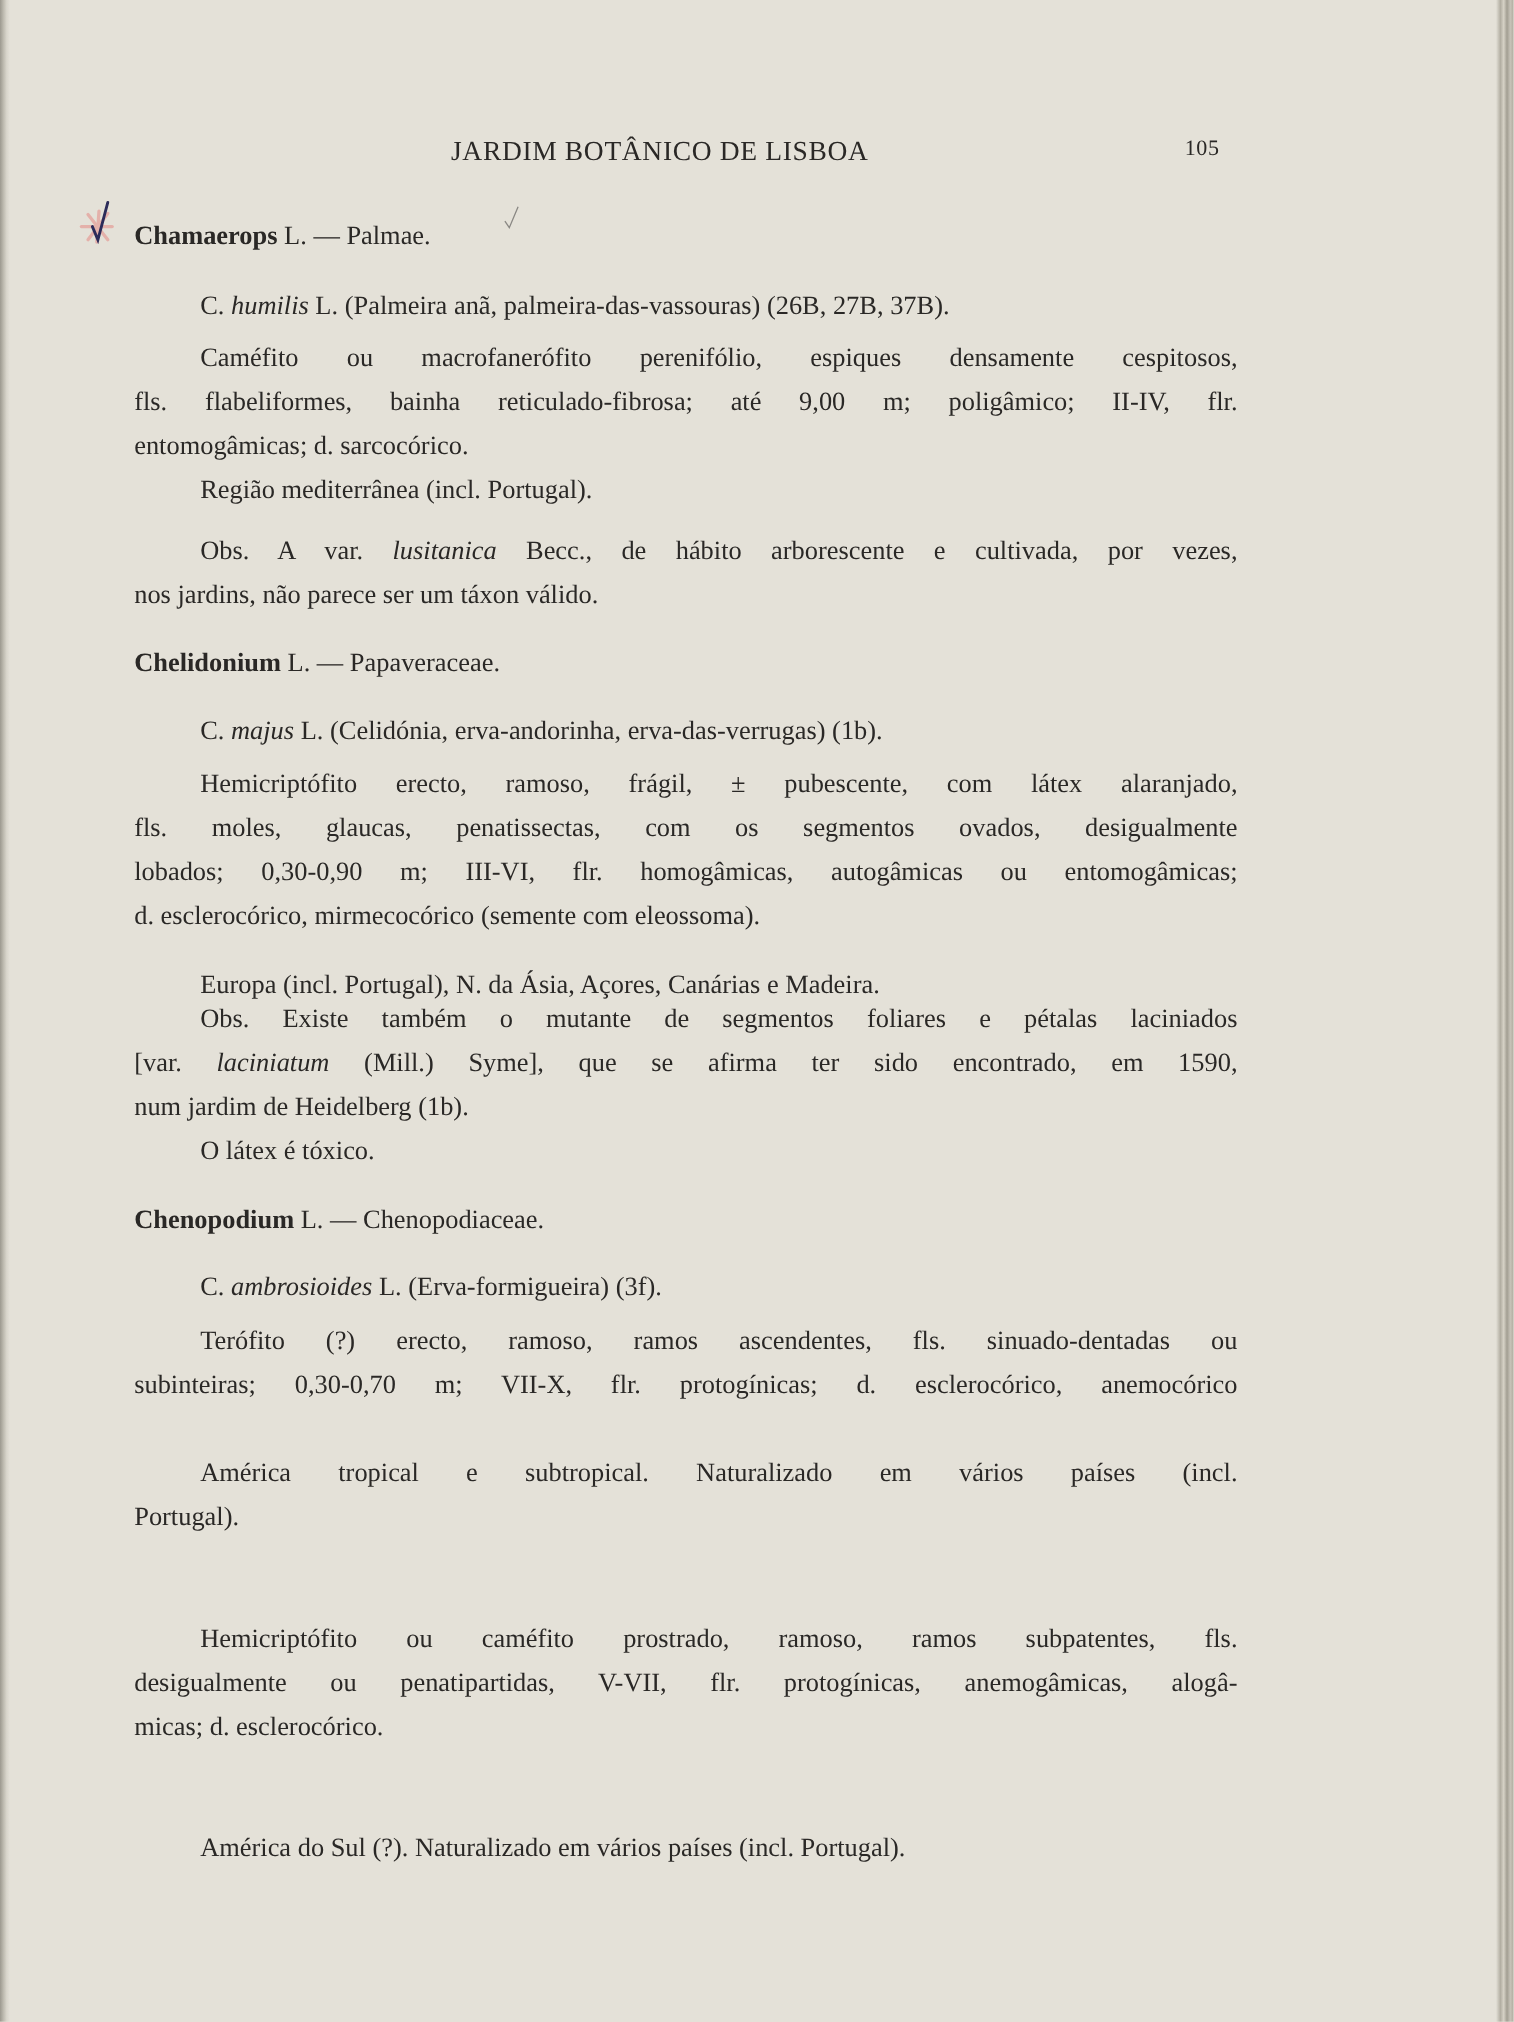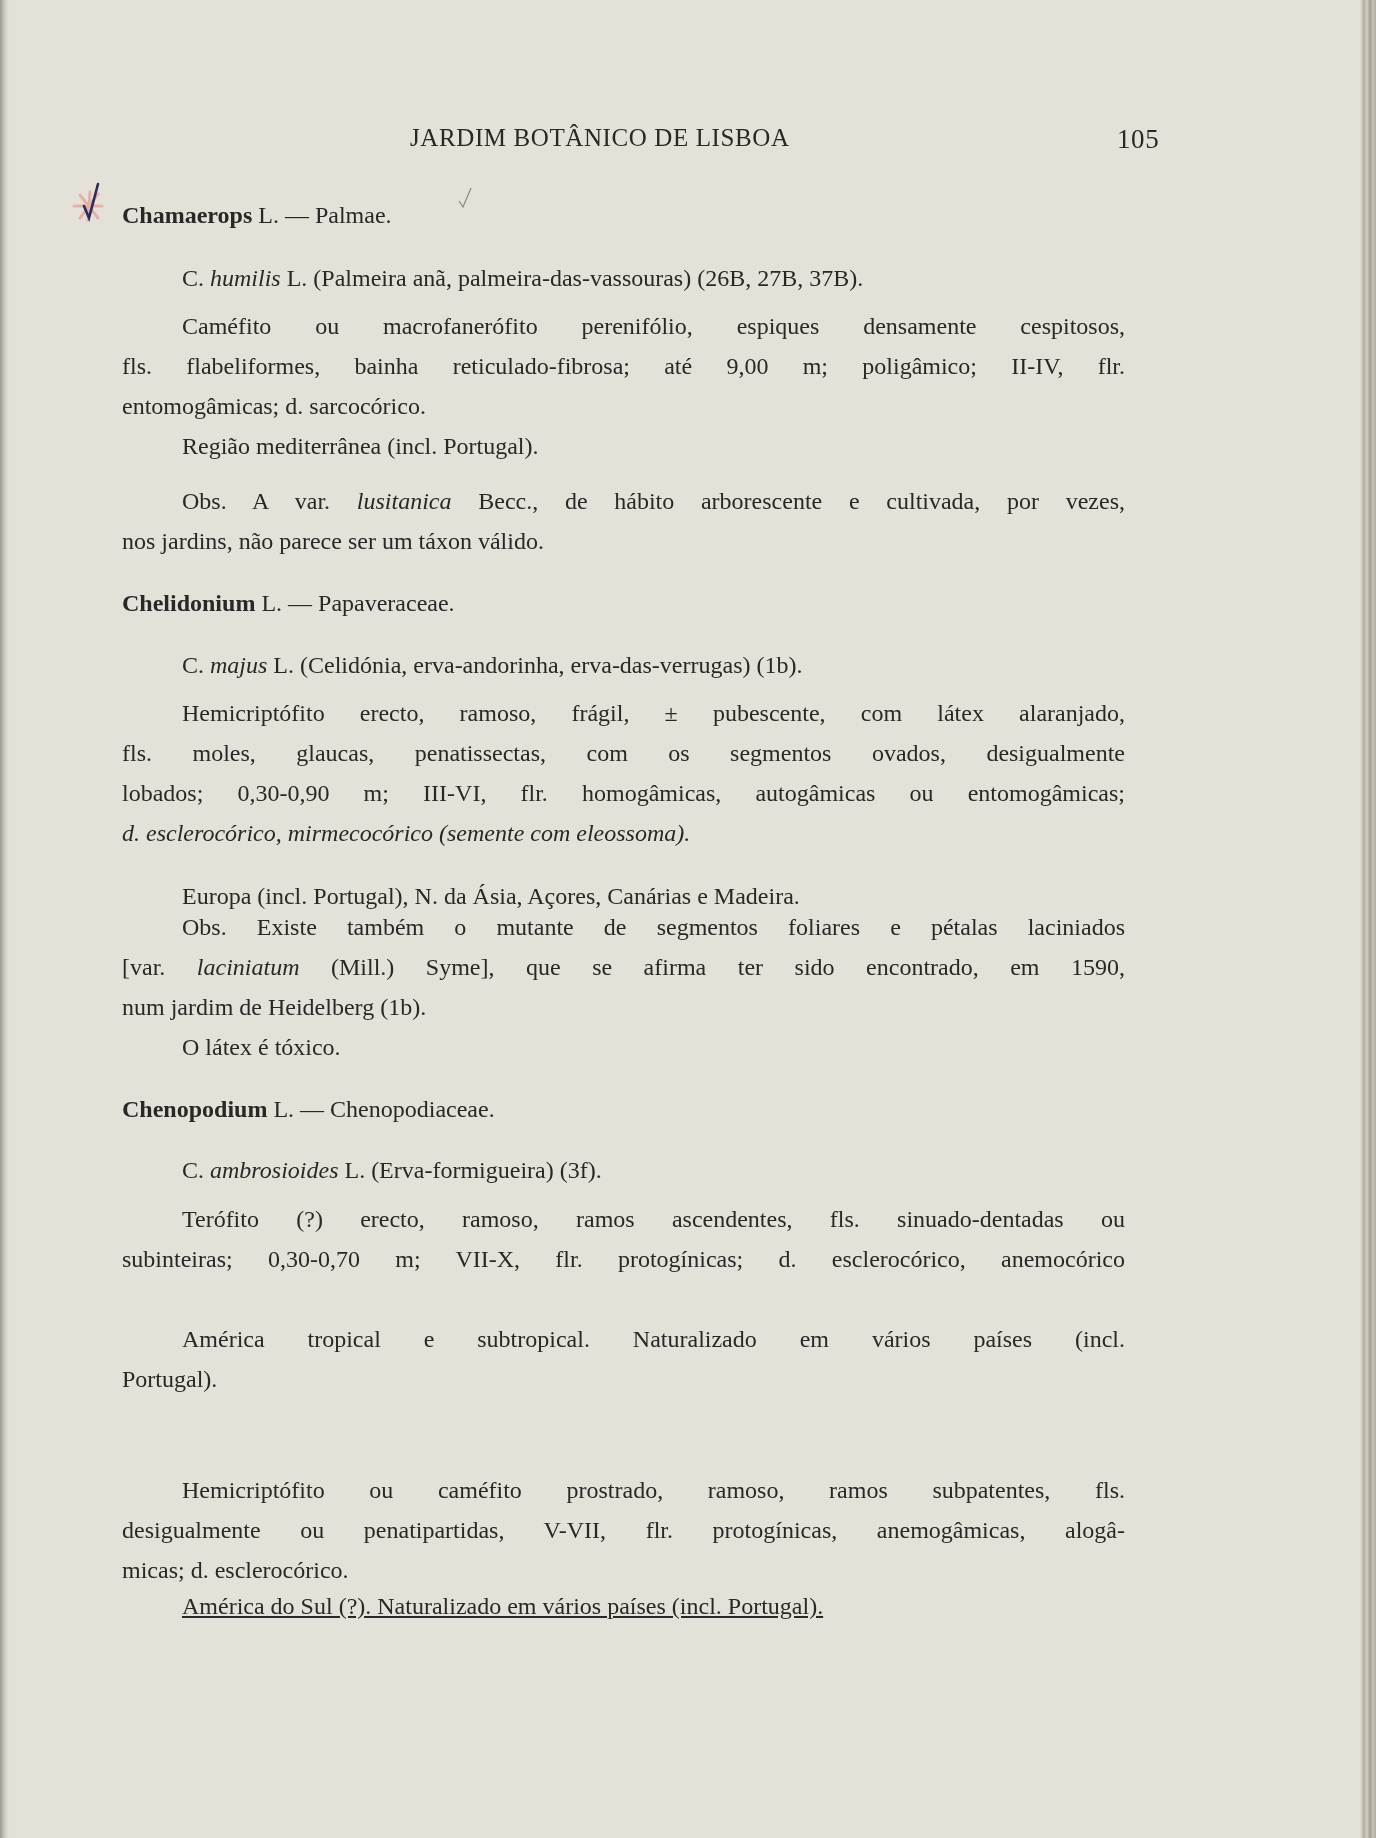--- a/index.html
+++ b/index.html
@@ -17,21 +17,21 @@
     .edge-right {
       position: absolute; right: 0; top: 0; width: 16px; height: 1838px;
       background: linear-gradient(to right, #e4e1d8 0, #b2aea2 4px, #d6d2c6 7px, #a29e92 10px, #c7c3b8 13px, #b0ac9f 16px);
     }
     .page { position: absolute; left: 0; top: 0; width: 1272px; height: 1838px; }
     .running-head {
       position: absolute; top: 124px; left: 0; width: 1376px;
       font-size: 25px; letter-spacing: 0.6px;
     }
     .running-title { position: absolute; left: 410px; }
-    .page-number { position: absolute; left: 1077px; font-size: 27px; margin-left: 40px; }
+    .page-number { position: absolute; left: 1077px; font-size: 20px; }
     .line {
       position: absolute; left: 122px; width: 1003px;
       font-size: 24px; line-height: 30px; white-space: nowrap;
     }
     .indent { left: 182px; width: 943px; }
     .justify { text-align: justify; text-align-last: justify; white-space: normal; }
     .genus { font-weight: bold; }
     i { font-style: italic; }
     .mark {
       position: absolute; left: 68px; top: 180px; width: 50px; height: 45px;
@@ -88,21 +88,21 @@
     <span class="genus">Chelidonium</span><span> L. — Papaveraceae.</span>
   </div>
 
   <div class="line indent" style="top:650px;">
     <span>C. </span><i>majus</i><span> L. (Celidónia, erva-andorinha, erva-das-verrugas) (1b).</span>
   </div>
 
   <div class="line indent justify" style="top:698px;">Hemicriptófito erecto, ramoso, frágil, ± pubescente, com látex alaranjado,</div>
   <div class="line justify" style="top:738px;">fls. moles, glaucas, penatissectas, com os segmentos ovados, desigualmente</div>
   <div class="line justify" style="top:778px;">lobados; 0,30-0,90 m; III-VI, flr. homogâmicas, autogâmicas ou entomogâmicas;</div>
-  <div class="line" style="top:818px;font-style:italic;">d. esclerocórico, mirmecocórico (semente com eleossoma).</div>
+  <div class="line" style="top:818px;">d. esclerocórico, mirmecocórico (semente com eleossoma).</div>
   <div class="line indent" style="top:858px;margin-top:23px;">Europa (incl. Portugal), N. da Ásia, Açores, Canárias e Madeira.</div>
 
   <div class="line indent justify" style="top:912px;">Obs. Existe também o mutante de segmentos foliares e pétalas laciniados</div>
   <div class="line justify" style="top:952px;">
     <span>[var. </span><i>laciniatum</i><span> (Mill.) Syme], que se afirma ter sido encontrado, em 1590,</span>
   </div>
   <div class="line" style="top:992px;">num jardim de Heidelberg (1b).</div>
   <div class="line indent" style="top:1032px;">O látex é tóxico.</div>
 
   <div class="line" style="top:1094px;">
@@ -115,15 +115,15 @@
 
   <div class="line indent justify" style="top:1204px;">Terófito (?) erecto, ramoso, ramos ascendentes, fls. sinuado-dentadas ou</div>
   <div class="line justify" style="top:1244px;">subinteiras; 0,30-0,70 m; VII-X, flr. protogínicas; d. esclerocórico, anemocórico</div>
   <div class="line indent justify" style="top:1324px;">América tropical e subtropical. Naturalizado em vários países (incl.</div>
   <div class="line" style="top:1364px;">Portugal).</div>
 
 
   <div class="line indent justify" style="top:1475px;">Hemicriptófito ou caméfito prostrado, ramoso, ramos subpatentes, fls.</div>
   <div class="line justify" style="top:1515px;">desigualmente ou penatipartidas, V-VII, flr. protogínicas, anemogâmicas, alogâ-</div>
   <div class="line" style="top:1555px;">micas; d. esclerocórico.</div>
-  <div class="line indent" style="top:1591px;text-decoration:underline;">América do Sul (?). Naturalizado em vários países (incl. Portugal).</div>
+  <div class="line indent" style="top:1665px;">América do Sul (?). Naturalizado em vários países (incl. Portugal).</div>
 
 </div>
 
 </body></html>

